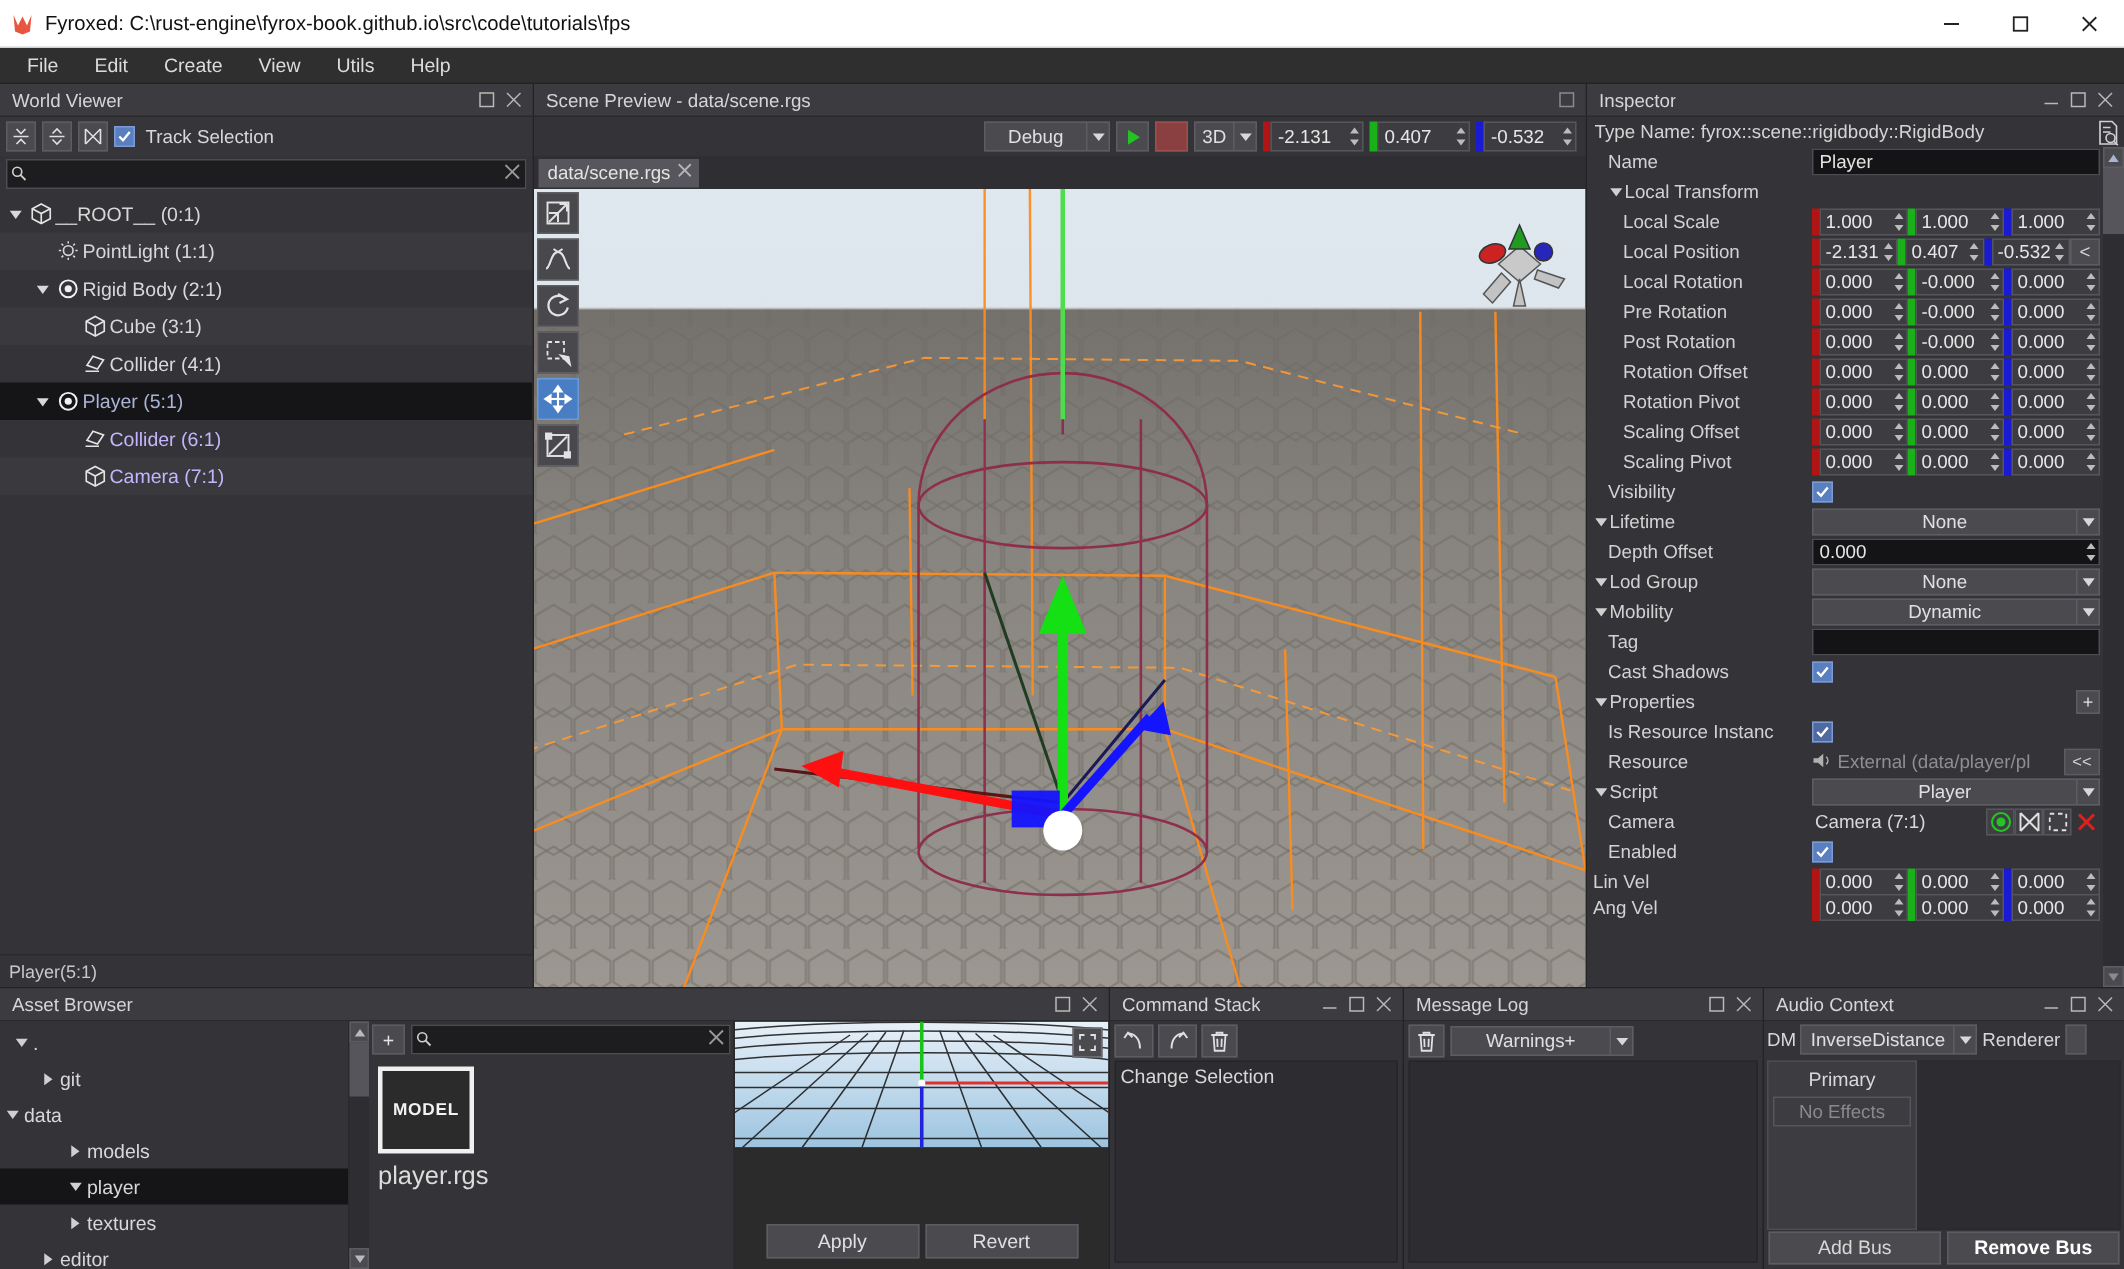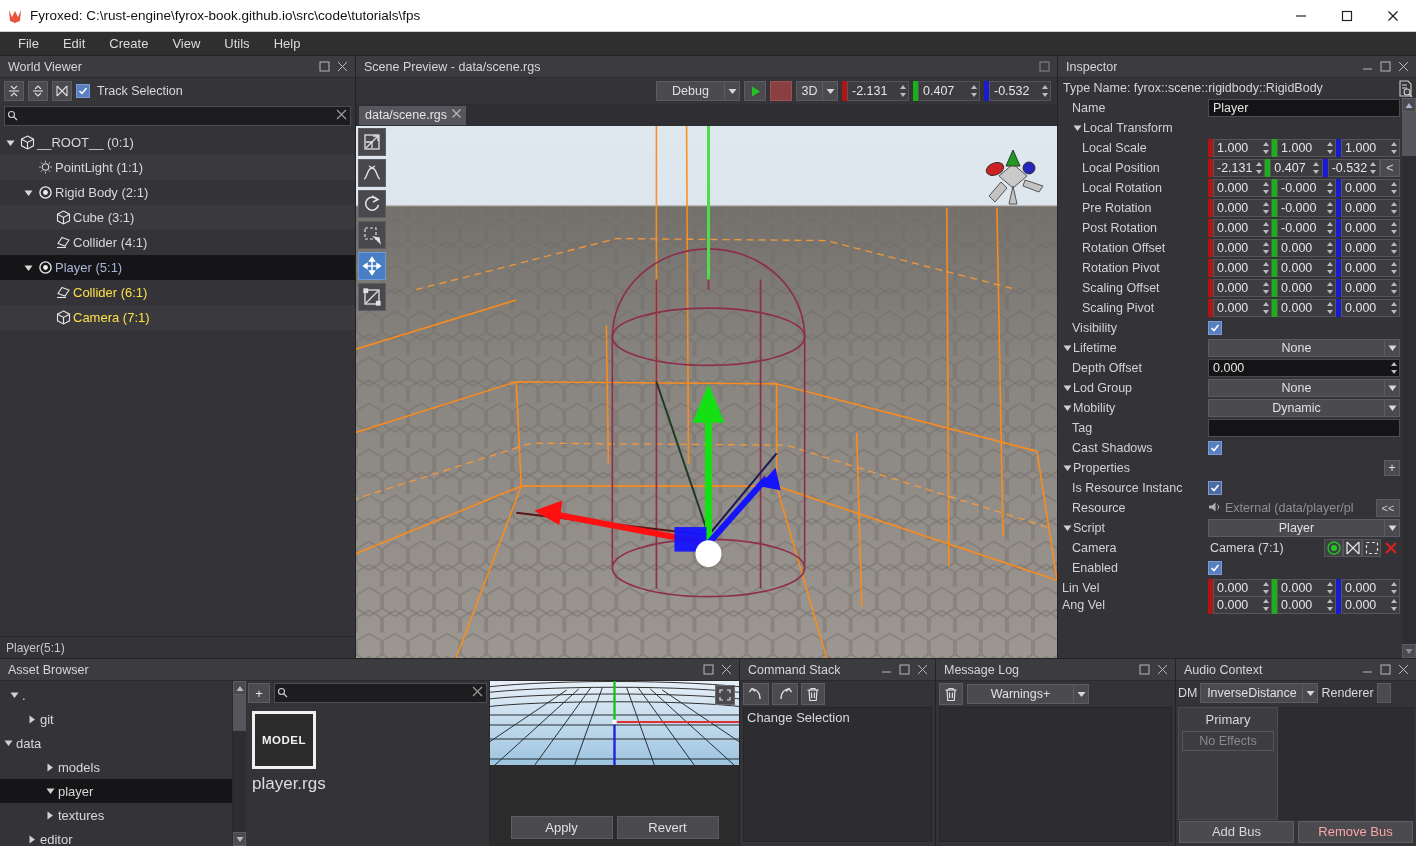--- a/index.html
+++ b/index.html
@@ -70,21 +70,21 @@
     height: 20px; background: #1d1d1f; border: 1px solid #4c4c52;
     display: flex; align-items: center; padding: 0 2px; gap: 3px;
   }
   .searchbox .sx { flex: 1; font-size: 12px; color: #9a9a9a; }
 
   .tree { flex: 1 1 auto; overflow: hidden; background: #343438; padding-top: 2px; }
   .trow { height: 25px; display: flex; align-items: center; font-size: 13px; white-space: nowrap; }
   .trow.alt { background: #3a3a3e; }
   .trow.sel { background: #151517; }
   .trow.sel .tlabel { color: #aab3d8; }
-  .trow .tlabel.childsel { color: #fde047; }
+  .trow .tlabel.childsel { color: #c4b5fd; }
   .tarrow { width: 13px; display: flex; align-items: center; justify-content: center; }
   .ticon { width: 20px; display: flex; align-items: center; justify-content: center; }
   .wv-status {
     height: 22px; flex: 0 0 22px; background: #343438; border-top: 1px solid #2a2a2c;
     display: flex; align-items: center; padding-left: 6px; font-size: 12px; color: #c8c8c8;
   }
 
   
   .scene { flex: 1 1 auto; border-right: 1px solid #232326; }
   .scene-toolbar {
@@ -191,21 +191,21 @@
 
   .ac { width: 240px; flex: 1 1 auto; }
   .ac-tools { height: 24px; flex: 0 0 24px; display: flex; align-items: center; padding: 0 2px; gap: 3px; font-size: 12.5px; background: #343438; }
   .ac-body { flex: 1 1 auto; display: flex; padding: 2px 2px 0 2px; min-height: 0; }
   .buslist { width: 100px; flex: 0 0 100px; background: #3c3c41; border: 1px solid #4c4c52; display: flex; flex-direction: column; }
   .busitem { height: 22px; display: flex; align-items: center; justify-content: center; font-size: 13px; }
   .buseff { height: 20px; margin: 1px 3px; background: #3c3c41; border: 1px solid #55555b; display: flex; align-items: center; justify-content: center; font-size: 12.5px; color: #8a8a8a; }
   .ac-right { flex: 1; background: #2d2d31; border: 1px solid #2a2a2e; border-left: none; }
   .ac-btns { height: 26px; flex: 0 0 26px; display: flex; align-items: center; gap: 4px; padding: 0 3px 3px 3px; }
   .acbtn { flex: 1; height: 22px; background: #4a4a4f; border: 1px solid #5c5c62; display: flex; align-items: center; justify-content: center; font-size: 13px; }
-  .acbtn.disabled { color: #fca5a5; }
+  .acbtn.disabled { color: #ffffff; font-weight: bold; }
 </style>
 </head>
 <body>
 
 <div id="app">
 
   <div class="titlebar">
     <div class="tb-icon">
       <svg width="16" height="16" viewBox="0 0 16 16">
           <path d="M2 2 L5 9 L8 3 L11 9 L14 2 L13 13 L8 15 L3 13 Z" fill="#e8563f"></path>

